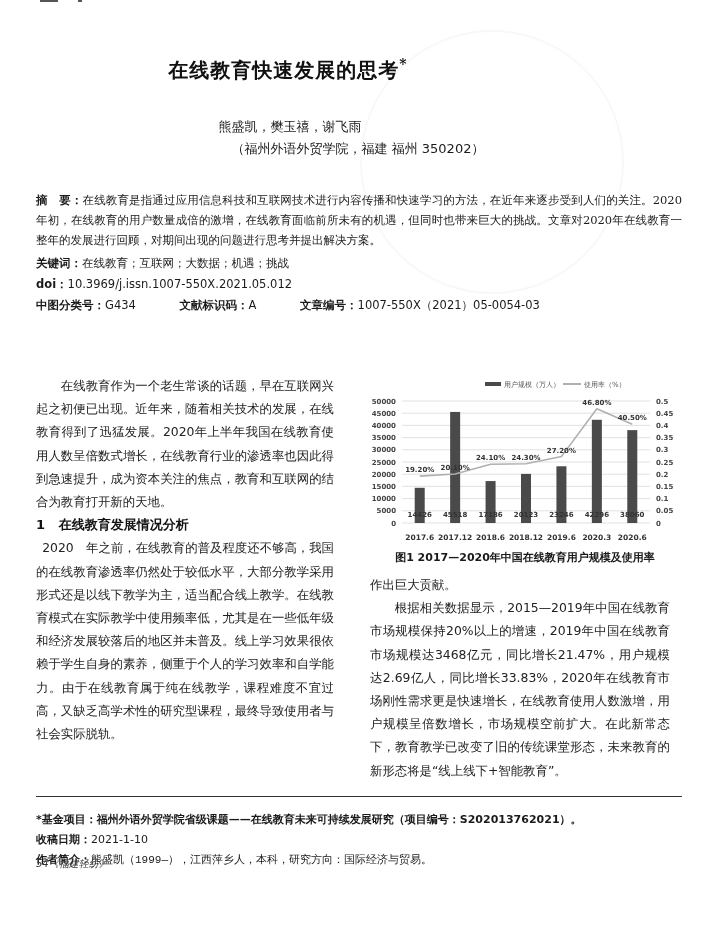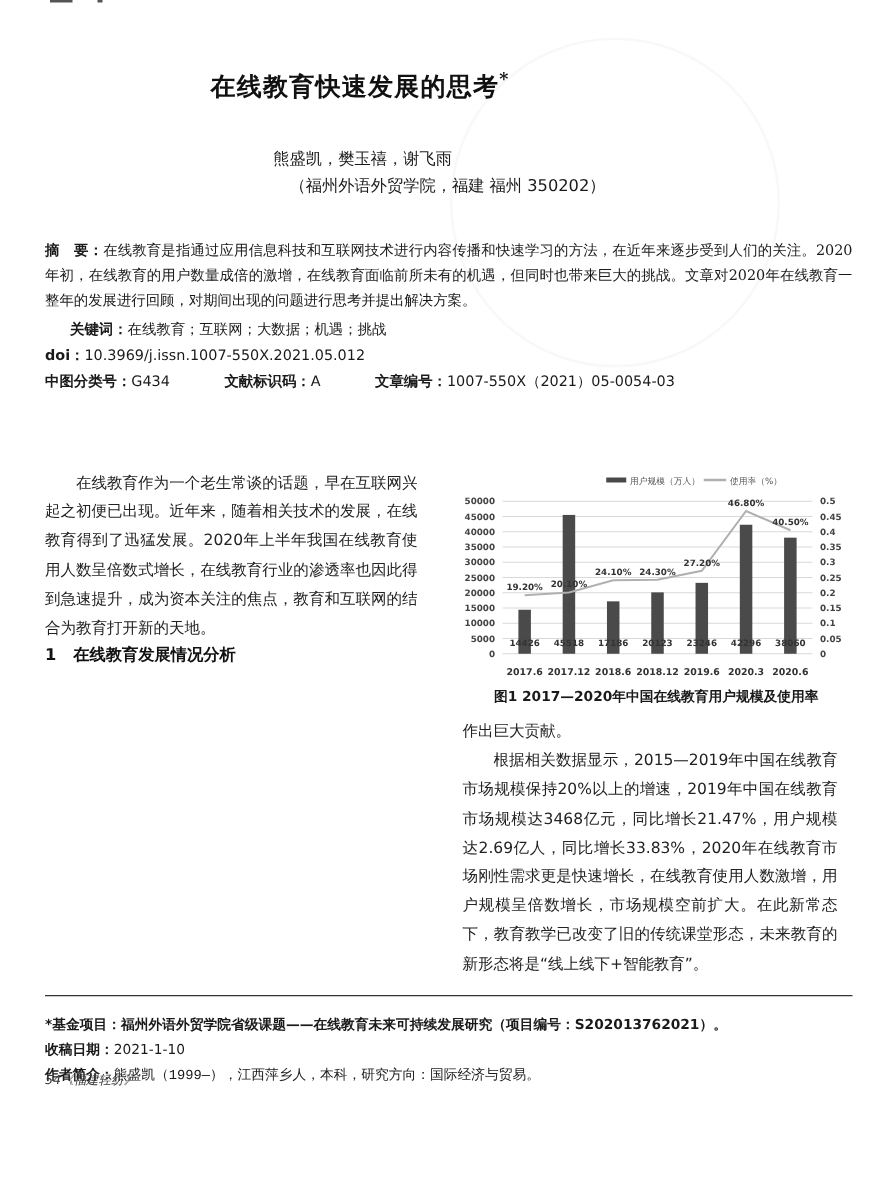--- a/index.html
+++ b/index.html
@@ -8,21 +8,21 @@
   .abs { position:absolute; }
   .title { left:0; width:576px; top:56px; text-align:center; font-family:"DejaVu Serif", serif;
            font-weight:bold; font-size:20px; letter-spacing:1px; color:#111; }
   .title sup { font-size:14px; }
   .authors { left:0; width:580px; top:118px; text-align:center; font-size:13px; }
   .affil { left:0; width:716px; top:140px; text-align:center; font-size:13px; }
   .meta { left:36px; width:646px; font-size:11.5px; line-height:20px; }
   .meta b { font-weight:bold; }
   .abstract { top:190px; font-family:"DejaVu Serif", serif; text-align:justify; }
   .abstract b { font-family:"DejaVu Sans", sans-serif; }
-  .keywords { top:253px; font-family:"DejaVu Serif", serif;margin-left:20px; }
+  .keywords { top:253px; font-family:"DejaVu Serif", serif; }
   .keywords b { font-family:"DejaVu Sans", sans-serif; }
   .doi { top:274px; }
   .cls { top:295px; }
   .cls span.gap { display:inline-block; width:40px; }
   .col { font-size:12.4px; line-height:23.2px; text-align:justify; color:#222; }
   .colL { left:36px; width:298px; top:374px; }
   .colR { left:370px; width:300px; top:573px; }
   .indent { text-indent:2em; }
   .h1 { font-weight:bold; font-size:13px; color:#111; }
   .chart { left:360px; top:376px; width:330px; height:175px; }
@@ -52,20 +52,21 @@
 <div class="abs meta doi"><b>doi：</b><span>10.3969/j.issn.1007-550X.2021.05.012</span></div>
 <div class="abs meta cls">
   <b>中图分类号：</b><span>G434</span><span class="gap"></span>
   <b>文献标识码：</b><span>A</span><span class="gap"></span>
   <b>文章编号：</b><span>1007-550X（2021）05-0054-03</span>
 </div>
 
 <div class="abs col colL">
   <div class="indent">在线教育作为一个老生常谈的话题，早在互联网兴起之初便已出现。近年来，随着相关技术的发展，在线教育得到了迅猛发展。2020年上半年我国在线教育使用人数呈倍数式增长，在线教育行业的渗透率也因此得到急速提升，成为资本关注的焦点，教育和互联网的结合为教育打开新的天地。</div>
   <div class="h1"><span>1</span>&nbsp;&nbsp;&nbsp;<span>在线教育发展情况分析</span></div>
+  <div style="text-indent:0.5em">2020　年之前，在线教育的普及程度还不够高，我国的在线教育渗透率仍然处于较低水平，大部分教学采用形式还是以线下教学为主，适当配合线上教学。在线教育模式在实际教学中使用频率低，尤其是在一些低年级和经济发展较落后的地区并未普及。线上学习效果很依赖于学生自身的素养，侧重于个人的学习效率和自学能力。由于在线教育属于纯在线教学，课程难度不宜过高，又缺乏高学术性的研究型课程，最终导致使用者与社会实际脱轨。</div>
 </div>
 
 <svg class="abs chart" viewBox="0 0 330 175" width="330" height="175">
   <g id="legend">
       <rect x="125" y="6" width="16" height="4" fill="#4a4a4a"></rect>
       <text x="144" y="11" font-size="7" fill="#555">用户规模（万人）</text>
       <line x1="203" y1="8" x2="221" y2="8" stroke="#b0b0b0" stroke-width="2"></line>
       <text x="224" y="11" font-size="7" fill="#555">使用率（%）</text>
     </g>
   <g id="grid">

